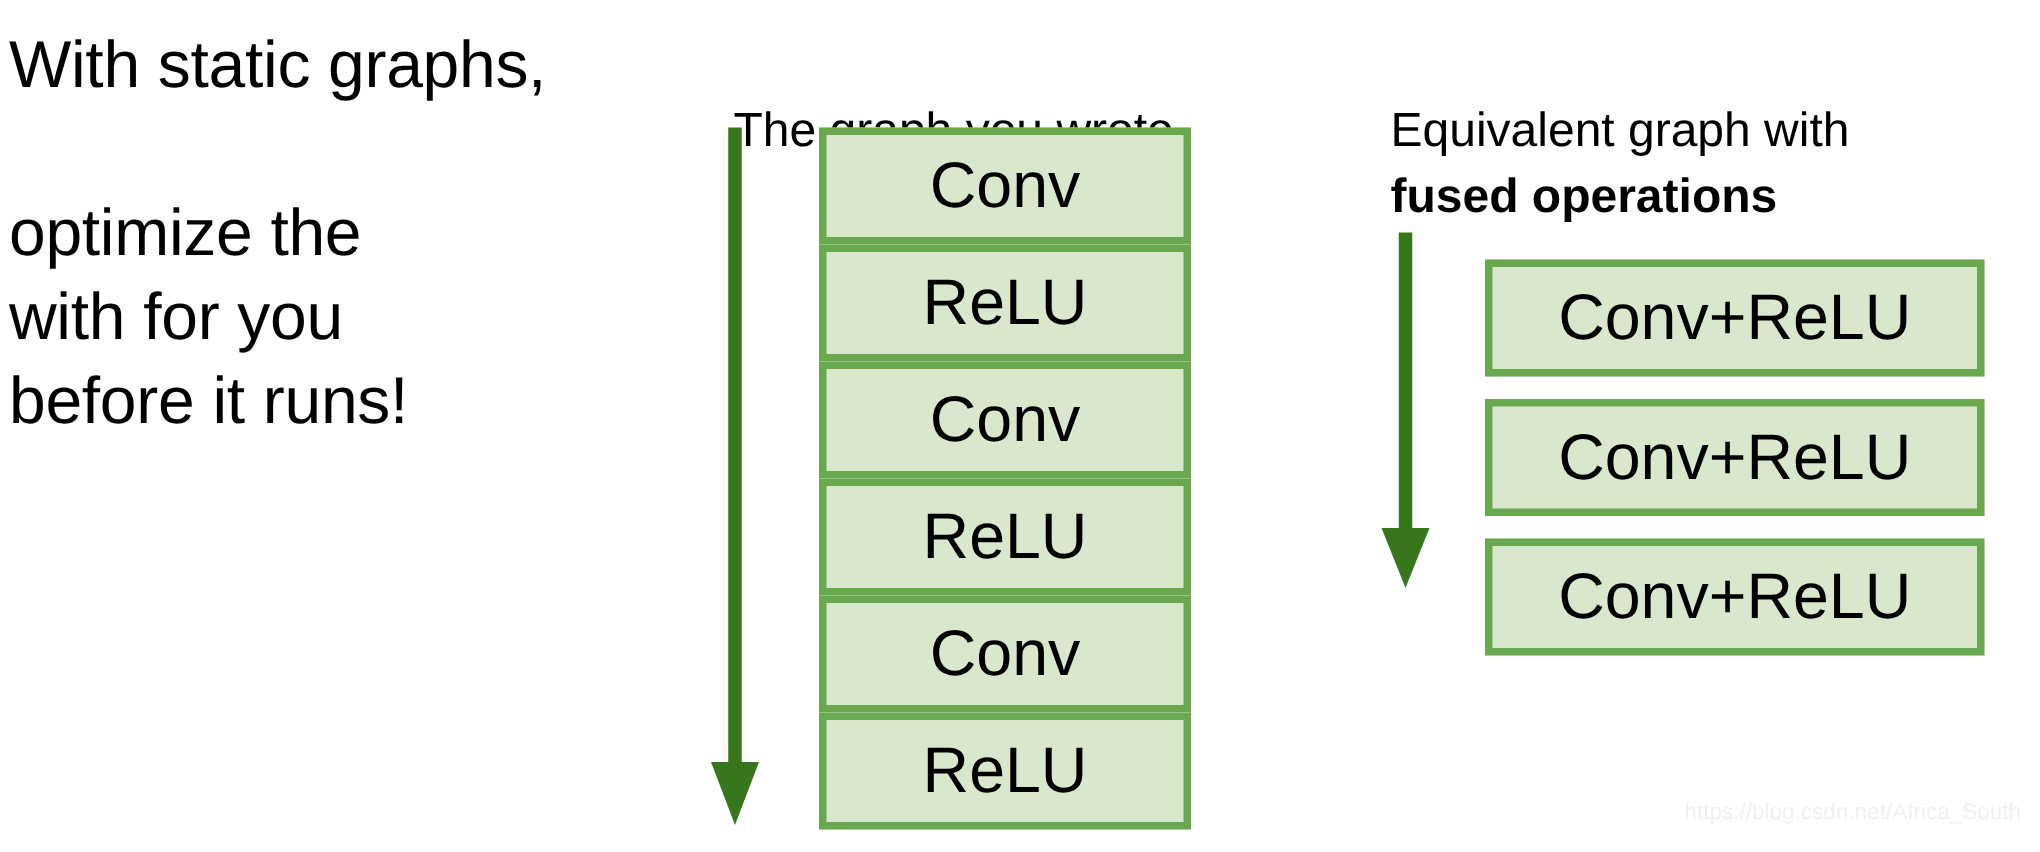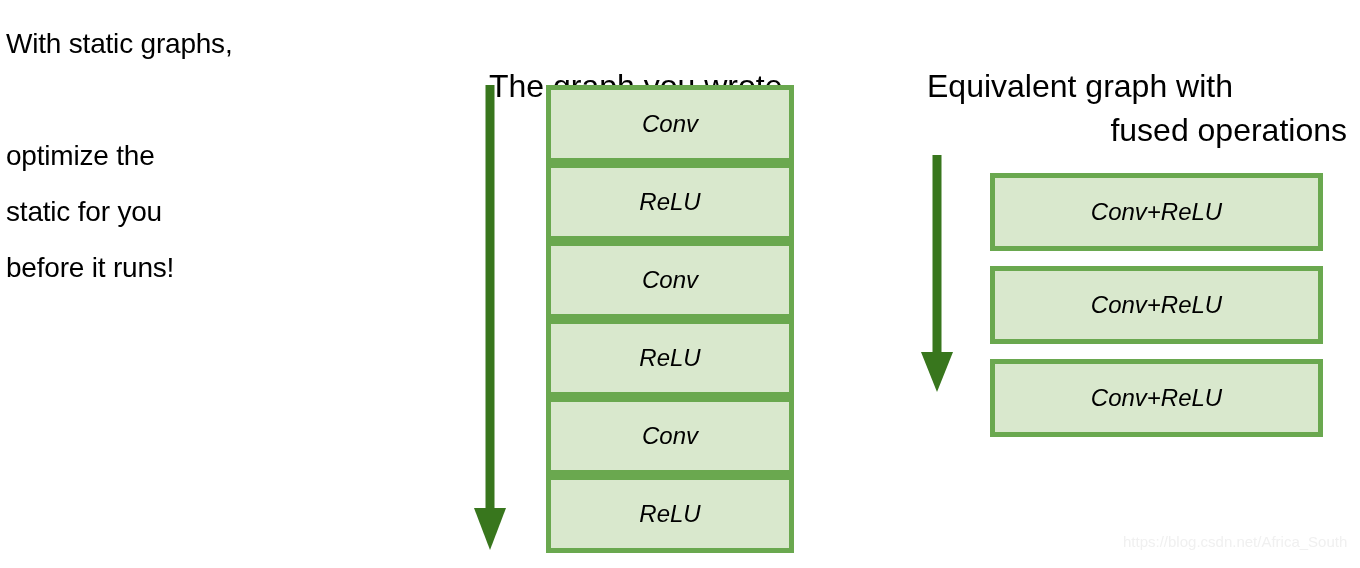--- a/index.html
+++ b/index.html
@@ -15,21 +15,21 @@
     font-family: "Liberation Sans", sans-serif;
     color: #000000;
   }
 
   
   #left-text {
     position: absolute;
     left: 6px;
     top: 16px;
     width: 440px;
-    font-size: 28px;
+    font-size: 44px;
     line-height: 56px;
     color: #000000;
     letter-spacing: -0.2px;
   }
   #left-text .bold { font-weight: normal; }
 
   
   .col-header {
     position: absolute;
     font-size: 32px;
@@ -40,21 +40,21 @@
   #header-middle {
     left: 489px;
     top: 20px;
     width: 400px;
   }
   #header-right {
     left: 927px;
     top: 20px;
     width: 420px;
   }
-  #header-right .line2 { font-weight: normal; display: block; text-align: right; }
+  #header-right .line2 { font-weight: bold; display: block; }
 
   
   .arrow { position: absolute; }
   .arrow .shaft {
     position: absolute;
     left: 50%;
     top: 0;
     transform: translateX(-50%);
     background: #38761d;
   }
@@ -91,24 +91,23 @@
 
   
   .stack { position: absolute; }
   .op-box {
     box-sizing: border-box;
     border: 5px solid #6aa84f;
     background: #d9e8cd;
     display: flex;
     align-items: center;
     justify-content: center;
-    font-size: 24px;
+    font-size: 43px;
     color: #000000;
     line-height: 1;
-    font-style: italic;
   }
 
   #stack-middle {
     left: 546px;
     top: 85px;
     width: 248px;
   }
   #stack-middle .op-box { height: 78px; }
 
   #stack-right {
@@ -128,21 +127,21 @@
     white-space: nowrap;
   }
 </style>
 </head>
 <body>
 
 <div id="left-text">
   <span>With static graphs,</span><br>
   <br>
   <span class="bold">optimize</span><span> the</span><br>
-  <span>static for you</span><br>
+  <span>with for you</span><br>
   <span>before it runs!</span>
 </div>
 
 <div class="col-header" id="header-middle">
   <span>The graph you wrote</span>
 </div>
 
 <div class="col-header" id="header-right">
   <span>Equivalent graph with</span>
   <span class="line2">fused operations</span>

